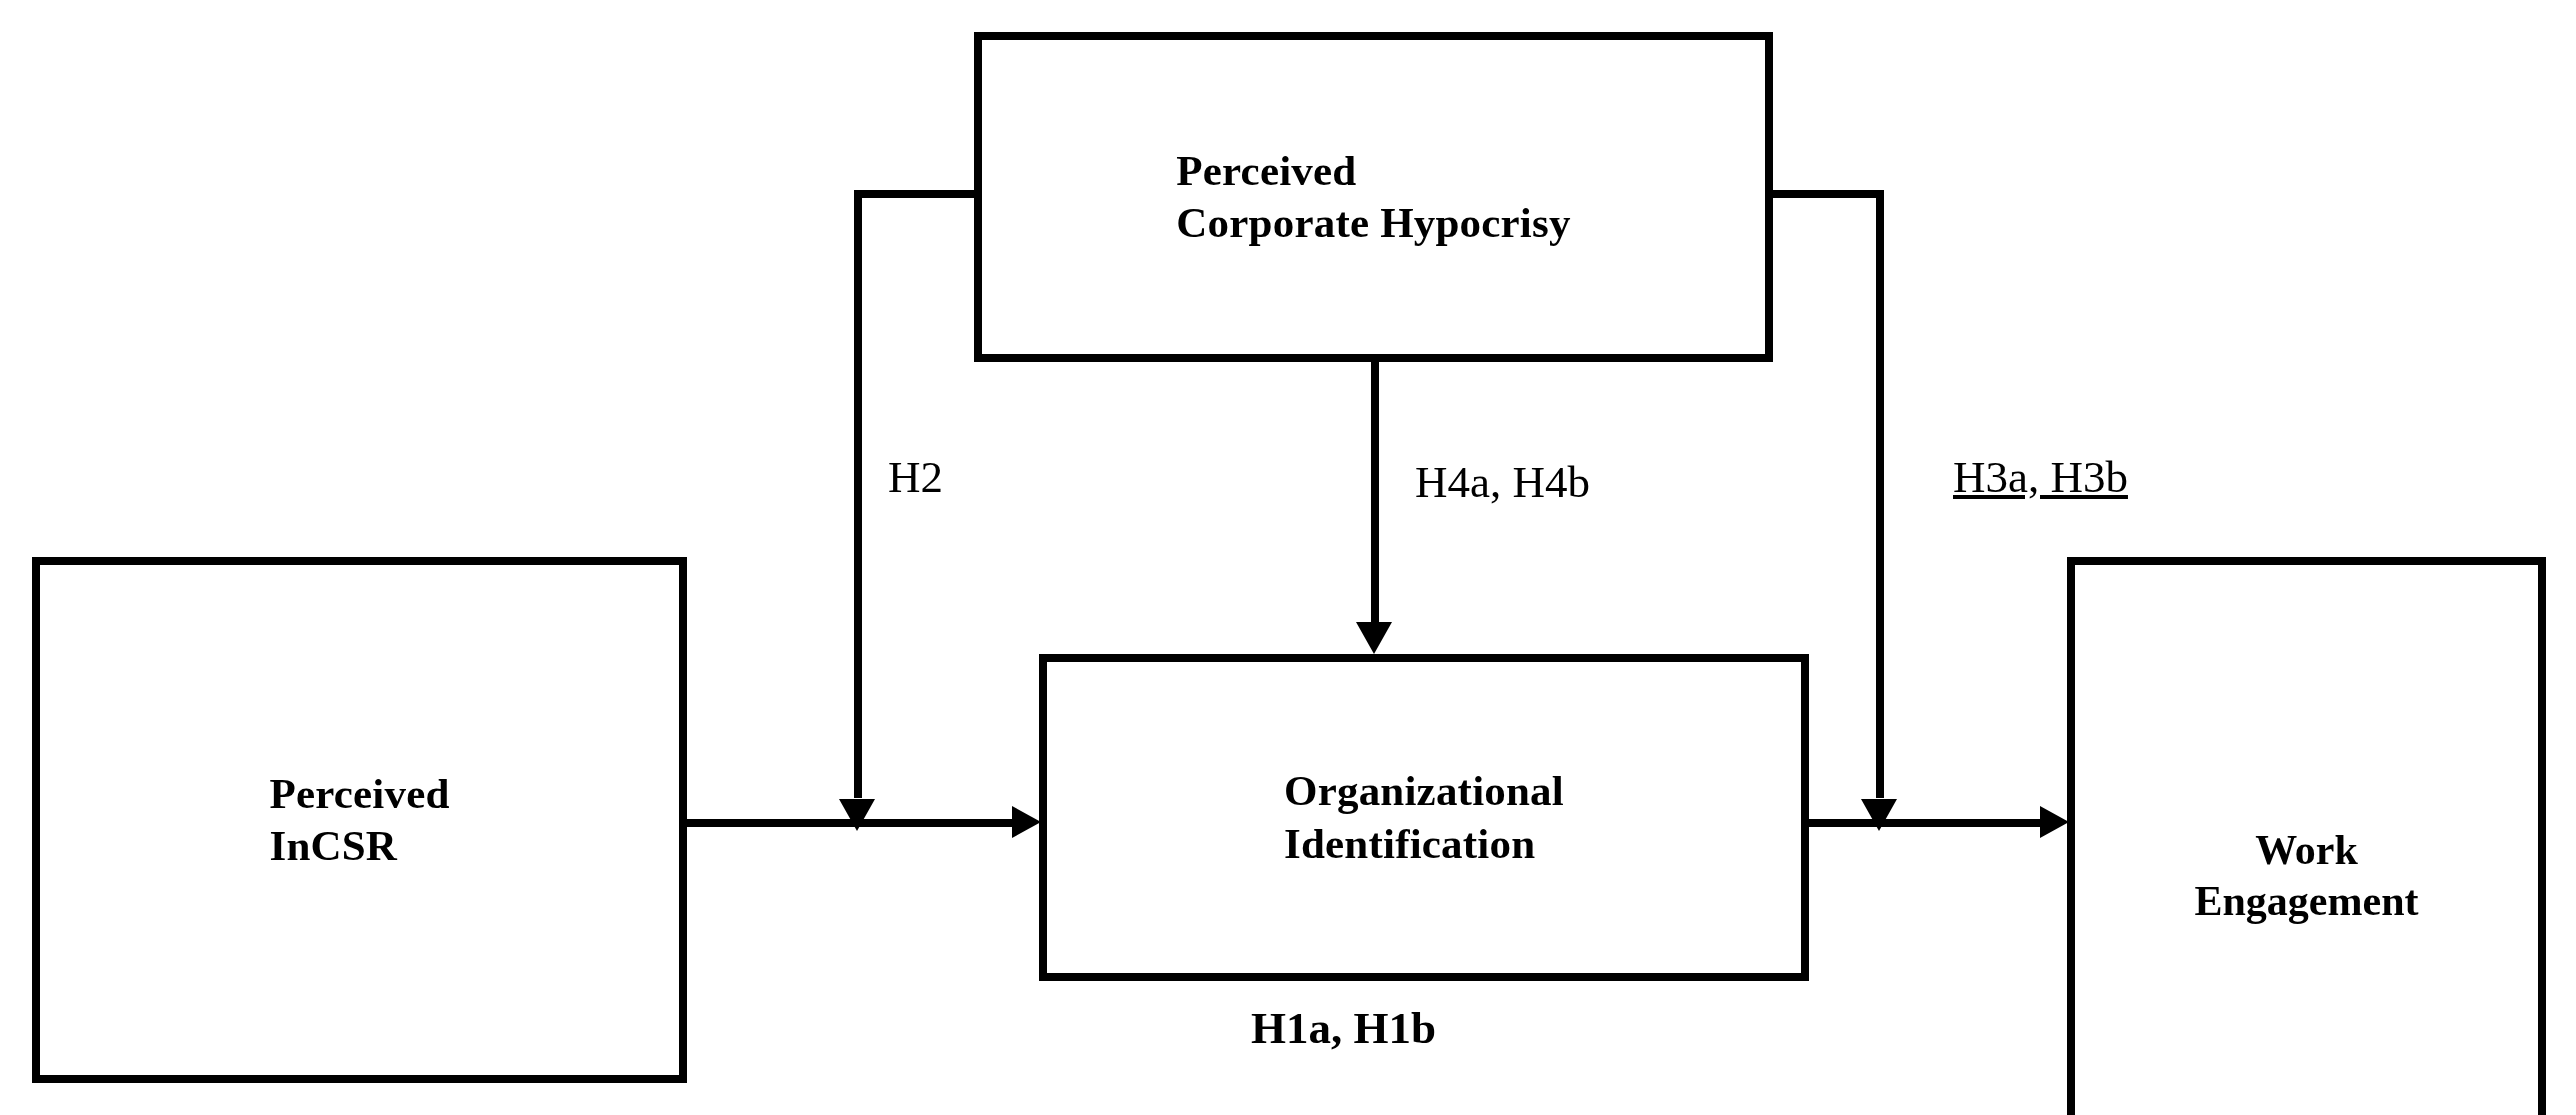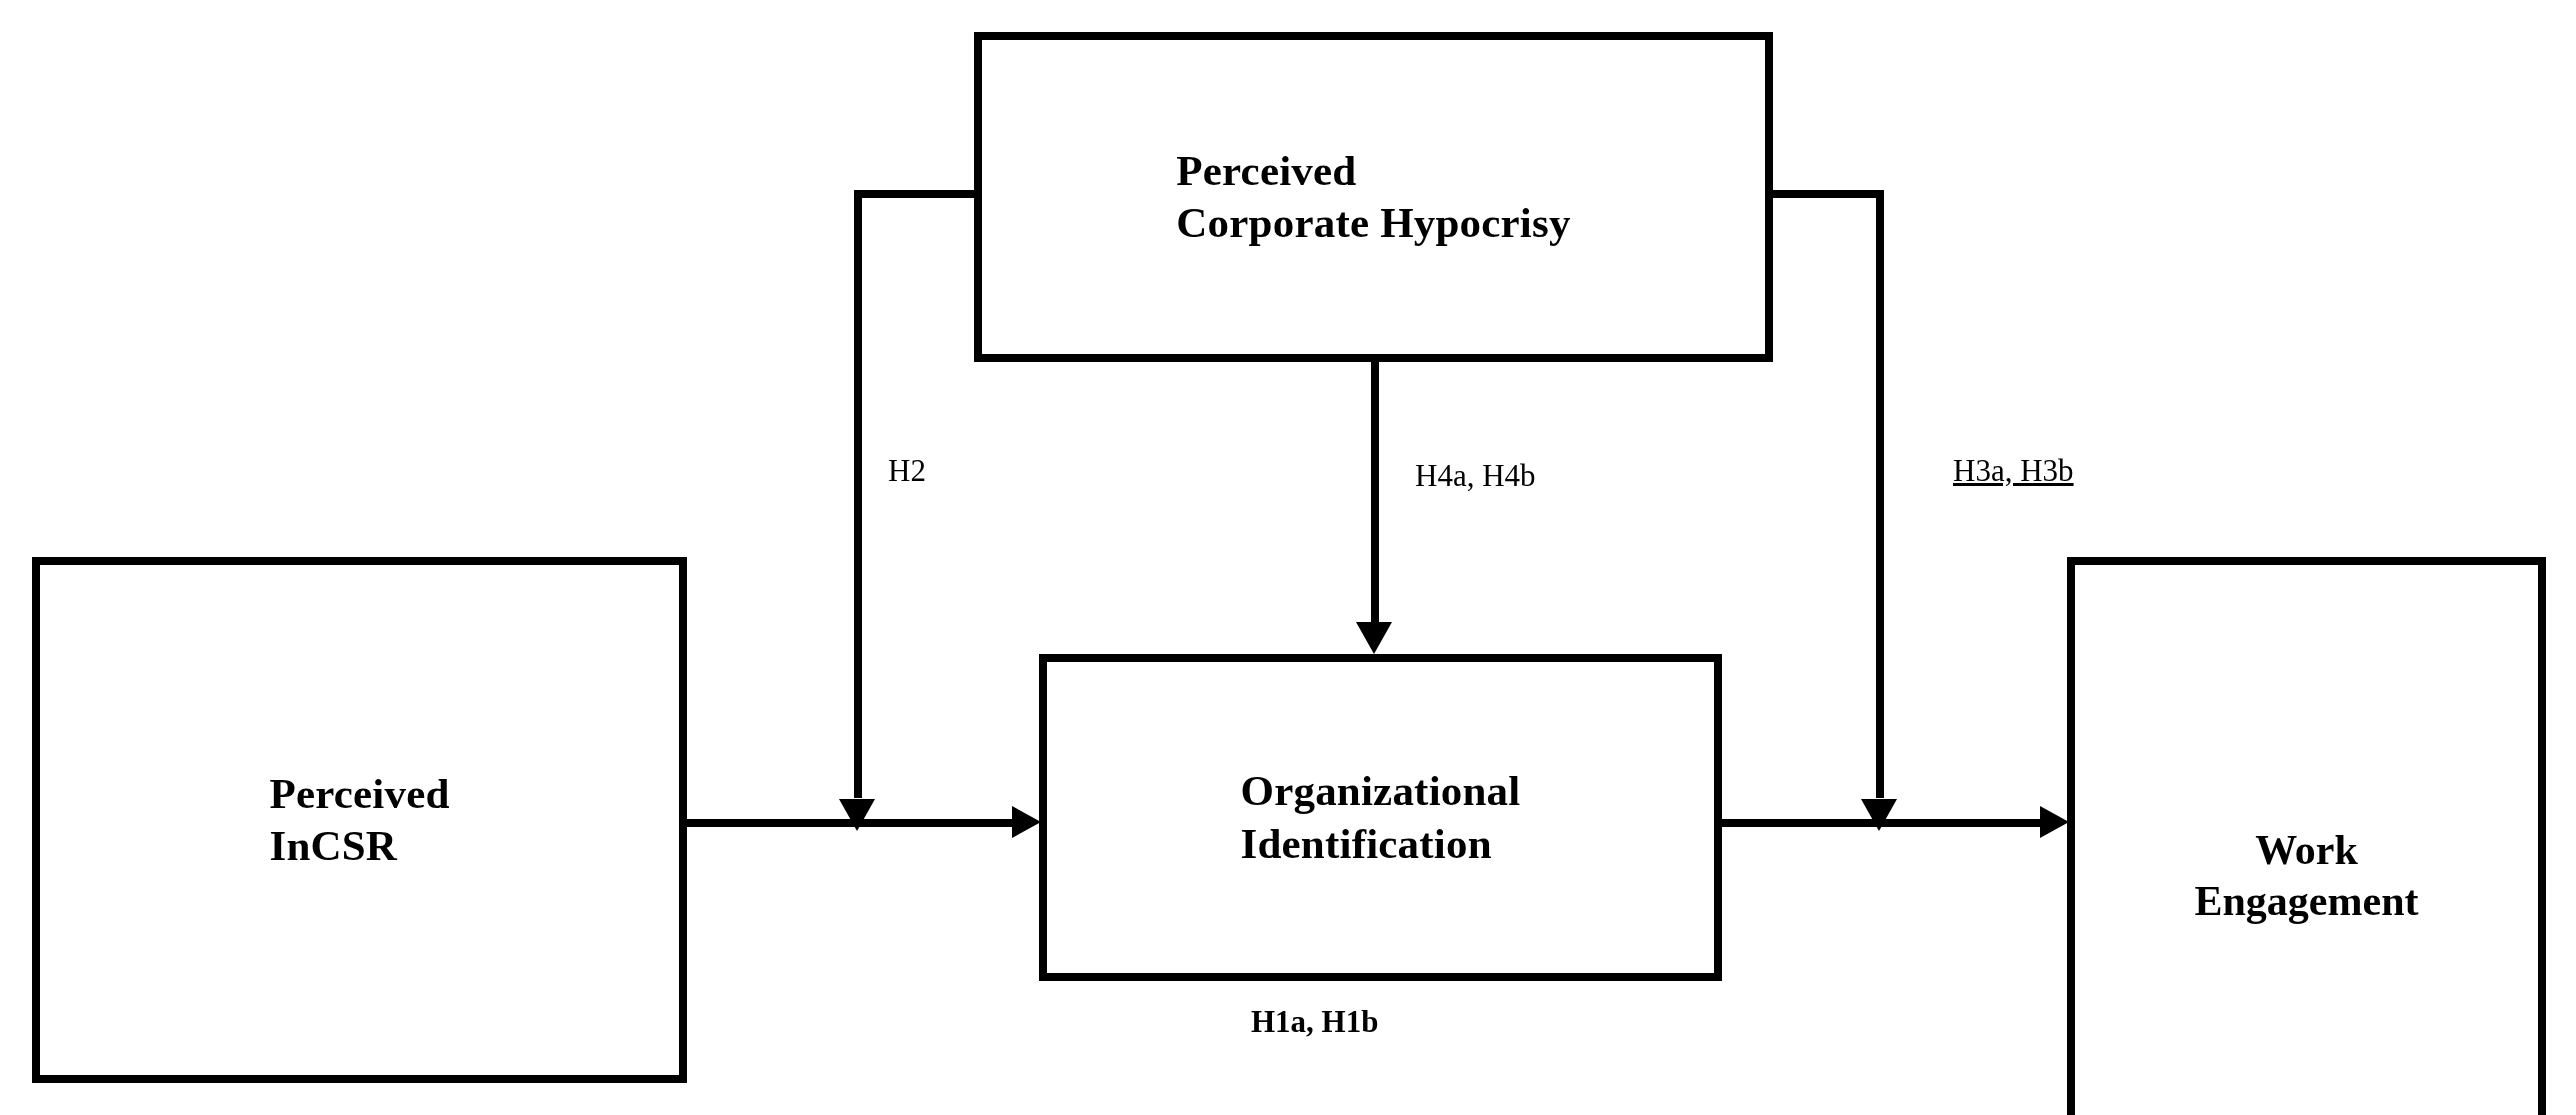--- a/index.html
+++ b/index.html
@@ -33,21 +33,21 @@
     font-weight: bold;
     font-size: 43px;
     line-height: 1.22;
     color: #000000;
     letter-spacing: 0.2px;
     white-space: pre-line;
   }
 
   #box-incsr      { left: 32px;   top: 557px; width: 655px;  height: 526px; }
   #box-hypocrisy  { left: 974px; top: 32px;  width: 799px; height: 330px; }
-  #box-orgid      { left: 1039px; top: 654px; width: 683px;  height: 327px; }
+  #box-orgid      { left: 1039px; top: 654px; width: 770px;  height: 327px; }
 
   
   #box-outcomes {
     position: absolute;
     left: 2067px; top: 557px; width: 479px; height: 646px;
     box-sizing: border-box;
     border: 8px solid #000000;
     background: #ffffff;
     z-index: 5;
     display: flex;
@@ -92,21 +92,21 @@
     width: 0; height: 0;
     border-left: 18.7px solid transparent;
     border-right: 18.7px solid transparent;
     border-top: 32px solid #000000;
     z-index: 4;
   }
 
   
   .hyp-label {
     position: absolute;
-    font-size: 31px;
+    font-size: 45px;
     font-weight: normal;
     color: #000000;
     white-space: nowrap;
     z-index: 6;
     line-height: 1;
   }
 </style>
 </head>
 <body>
 

